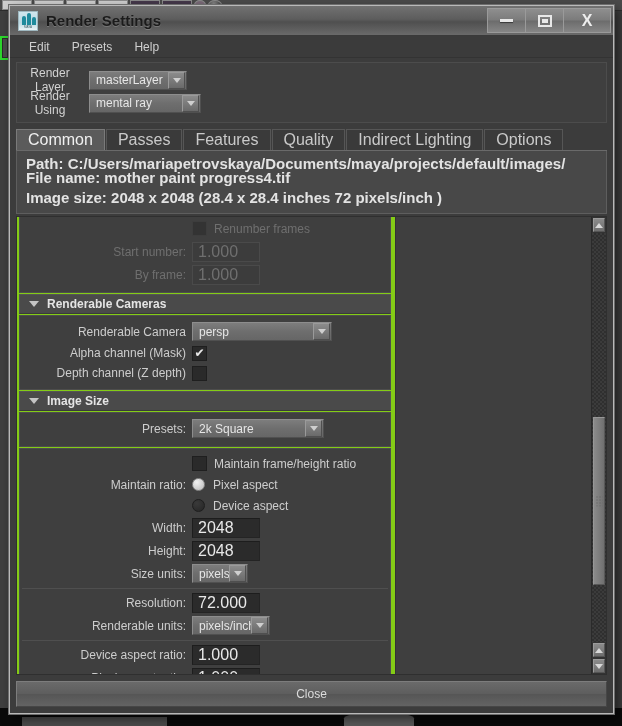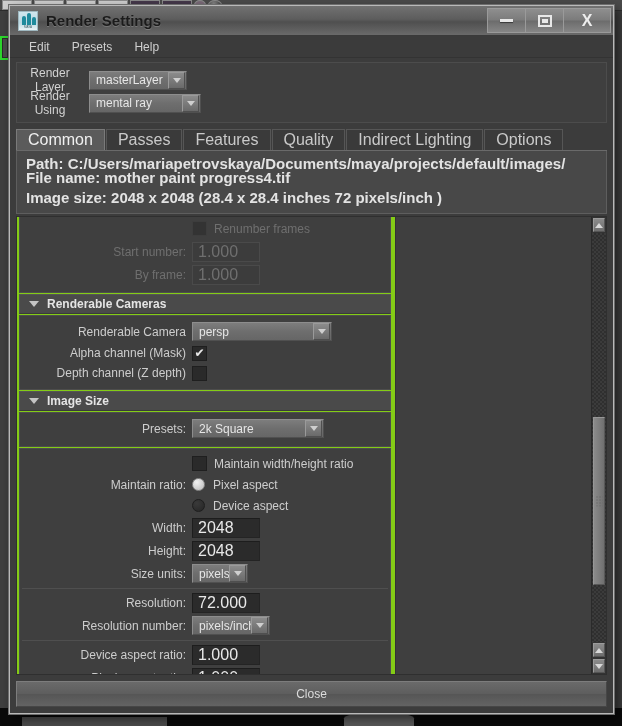--- a/index.html
+++ b/index.html
@@ -487,21 +487,21 @@
               <span class="ctext" style="width:112px;">2k Square</span>
               <span class="carrow"></span>
             </span>
           </div>
         </div>
 
         <div class="grp">
           <div class="frow" style="height:19px;">
             <span class="flab"></span>
             <span class="cbox"></span>
-            <span style="font-size:12px;color:#cdcdcd;margin-left:7px;">Maintain width/height ratio</span>
+            <span style="font-size:12px;color:#cdcdcd;margin-left:7px;">Maintain frame/height ratio</span>
           </div>
           <div class="frow" style="height:19px;">
             <span class="flab">Maintain ratio:</span>
             <span class="radio on"></span>
             <span style="font-size:12px;color:#cdcdcd;margin-left:8px;">Pixel aspect</span>
           </div>
           <div class="frow" style="height:19px;">
             <span class="flab"></span>
             <span class="radio"></span>
             <span style="font-size:12px;color:#cdcdcd;margin-left:8px;">Device aspect</span>
@@ -520,21 +520,21 @@
               <span class="ctext" style="width:36px;">pixels</span>
               <span class="carrow"></span>
             </span>
           </div>
           <div class="hr-sep"></div>
           <div class="frow">
             <span class="flab">Resolution:</span>
             <span class="field w-num">72.000</span>
           </div>
           <div class="frow">
-            <span class="flab">Resolution number:</span>
+            <span class="flab">Renderable units:</span>
             <span class="combo">
               <span class="ctext" style="width:58px;">pixels/inch</span>
               <span class="carrow"></span>
             </span>
           </div>
           <div class="hr-sep"></div>
           <div class="frow">
             <span class="flab">Device aspect ratio:</span>
             <span class="field w-num">1.000</span>
           </div>

